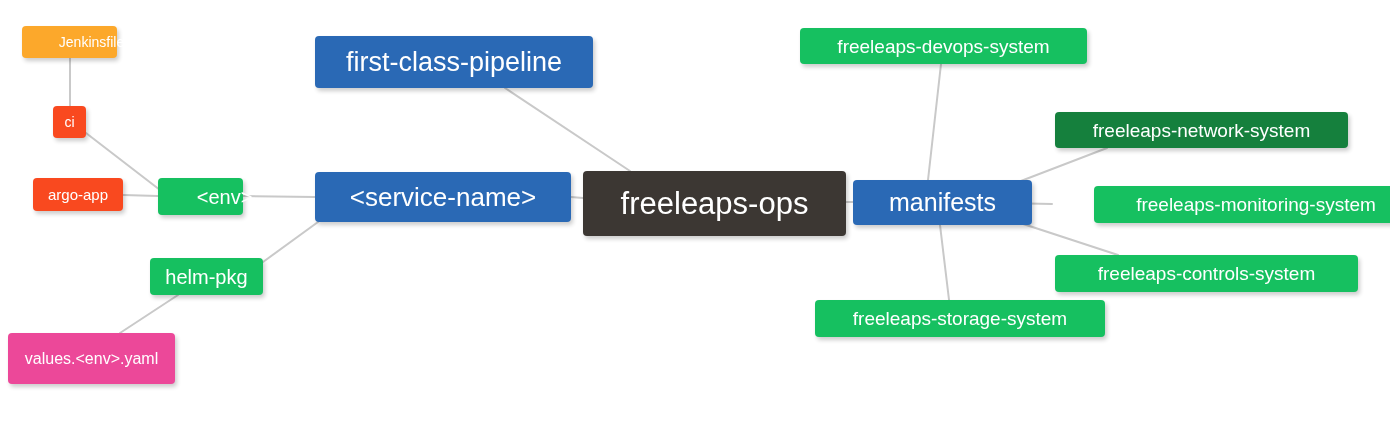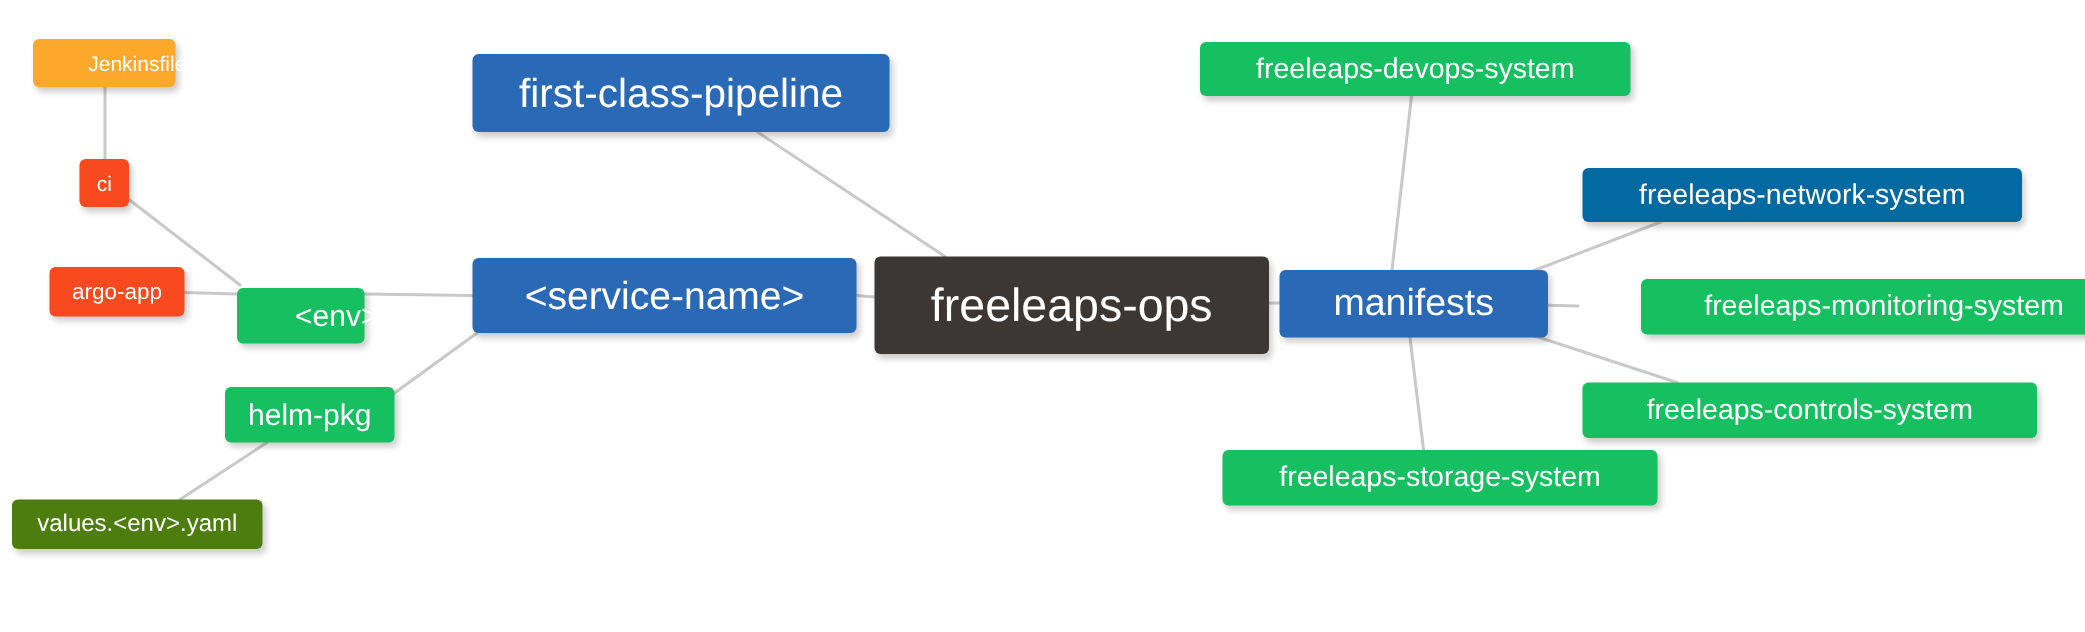--- a/index.html
+++ b/index.html
@@ -68,45 +68,45 @@
   <div id="node-layer">
       <div class="node" style="left: 22px; top: 26px; width: 95px; height: 32px; background: rgb(252, 168, 43); font-size: 14px; padding-left: 44px;">
         <span class="node-label">Jenkinsfile</span>
       </div>
       <div class="node" style="left: 53px; top: 106px; width: 33px; height: 32px; background: rgb(249, 73, 31); font-size: 14px;">
         <span class="node-label">ci</span>
       </div>
       <div class="node" style="left: 33px; top: 178px; width: 90px; height: 33px; background: rgb(249, 73, 31); font-size: 15px;">
         <span class="node-label">argo-app</span>
       </div>
-      <div class="node" style="left: 158px; top: 192px; width: 85px; height: 37px; background: rgb(22, 192, 96); font-size: 20px; padding-left: 48px;">
+      <div class="node" style="left: 158px; top: 178px; width: 85px; height: 37px; background: rgb(22, 192, 96); font-size: 20px; padding-left: 48px;">
         <span class="node-label">&lt;env&gt;</span>
       </div>
       <div class="node" style="left: 150px; top: 258px; width: 113px; height: 37px; background: rgb(22, 192, 96); font-size: 20px;">
         <span class="node-label">helm-pkg</span>
       </div>
-      <div class="node" style="left: 8px; top: 333px; width: 167px; height: 33px; background: #4d7c0f; font-size: 16px;">
+      <div class="node" style="left: 8px; top: 333px; width: 167px; height: 51px; background: #ec4899; font-size: 16px;">
         <span class="node-label">values.&lt;env&gt;.yaml</span>
       </div>
       <div class="node" style="left: 315px; top: 36px; width: 278px; height: 52px; background: rgb(42, 105, 181); font-size: 27px;">
         <span class="node-label">first-class-pipeline</span>
       </div>
       <div class="node" style="left: 315px; top: 172px; width: 256px; height: 50px; background: rgb(42, 105, 181); font-size: 26px;">
         <span class="node-label">&lt;service-name&gt;</span>
       </div>
       <div class="node" style="left: 583px; top: 171px; width: 263px; height: 65px; background: rgb(60, 55, 51); font-size: 31px;">
         <span class="node-label">freeleaps-ops</span>
       </div>
       <div class="node" style="left: 853px; top: 180px; width: 179px; height: 45px; background: rgb(42, 105, 181); font-size: 25px;">
         <span class="node-label">manifests</span>
       </div>
       <div class="node" style="left: 800px; top: 28px; width: 287px; height: 36px; background: rgb(22, 192, 96); font-size: 19px;">
         <span class="node-label">freeleaps-devops-system</span>
       </div>
-      <div class="node" style="left: 1055px; top: 112px; width: 293px; height: 36px; background: #0369a1; font-size: 19px;">
+      <div class="node" style="left: 1055px; top: 112px; width: 293px; height: 36px; background: #15803d; font-size: 19px;">
         <span class="node-label">freeleaps-network-system</span>
       </div>
       <div class="node" style="left: 1052px; top: 186px; width: 324px; height: 37px; background: rgb(22, 192, 96); font-size: 19px; margin-left: 42px;">
         <span class="node-label">freeleaps-monitoring-system</span>
       </div>
       <div class="node" style="left: 1055px; top: 255px; width: 303px; height: 37px; background: rgb(22, 192, 96); font-size: 19px; text-align: right;">
         <span class="node-label">freeleaps-controls-system</span>
       </div>
       <div class="node" style="left: 815px; top: 300px; width: 290px; height: 37px; background: rgb(22, 192, 96); font-size: 19px;">
         <span class="node-label">freeleaps-storage-system</span>

